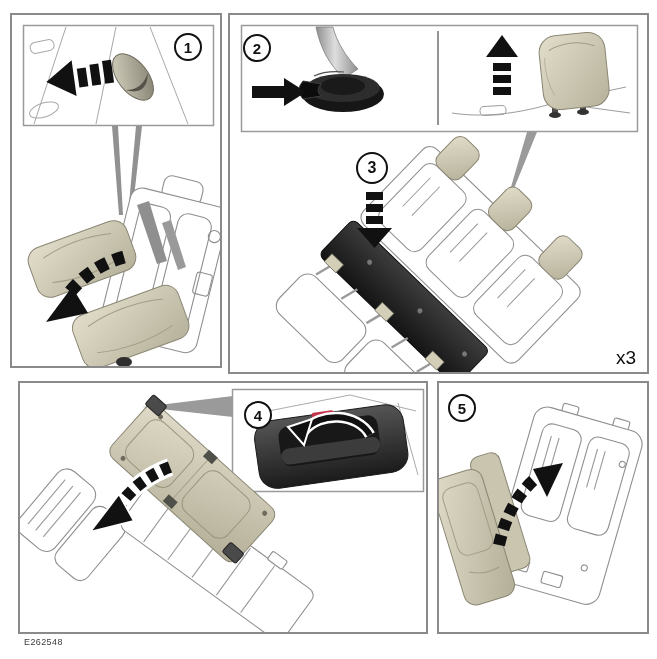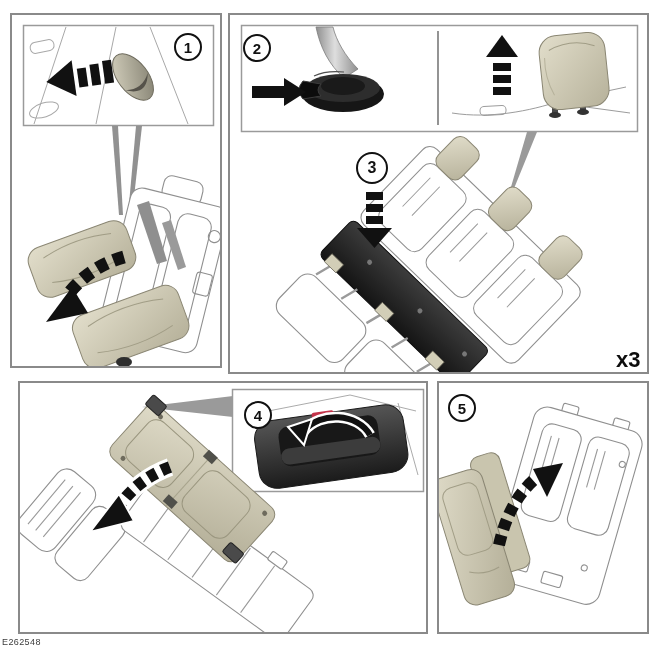--- a/index.html
+++ b/index.html
@@ -11,21 +11,21 @@
     position:absolute;border:2px solid #8a8a8a;background:#fff;box-sizing:border-box;
   }
   .panel svg{display:block;width:100%;height:100%;}
   .badge{
     position:absolute;width:28px;height:28px;border:2.5px solid #111;border-radius:50%;
     background:#fff;display:flex;align-items:center;justify-content:center;
     font-size:15px;font-weight:bold;color:#111;box-sizing:border-box;z-index:5;
   }
   .badge.big{width:32px;height:32px;font-size:16px;}
   .qty-label{
-    position:absolute;font-size:22px;font-weight:bold;color:#0d0d0d;z-index:5;text-align:right;
+    position:absolute;font-size:19px;font-weight:normal;color:#0d0d0d;z-index:5;text-align:right;
   }
   .ref-code{
     position:absolute;font-size:9px;color:#3c3c3c;letter-spacing:.4px;z-index:5;
   }
 </style>
 </head>
 <body>
 
 <div class="stage">
 
@@ -307,14 +307,14 @@
   </div>
   <div class="badge" style="left:244px;top:401px;">
     <span>4</span>
   </div>
   <div class="badge" style="left:448px;top:394px;">
     <span>5</span>
   </div>
 
   <div class="qty-label" style="left:616px;top:347px;">x3</div>
 
-  <div class="ref-code" style="left:2px;top:637px;">E262548</div>
+  <div class="ref-code" style="left:24px;top:637px;">E262548</div>
 </div>
 
 </body></html>

